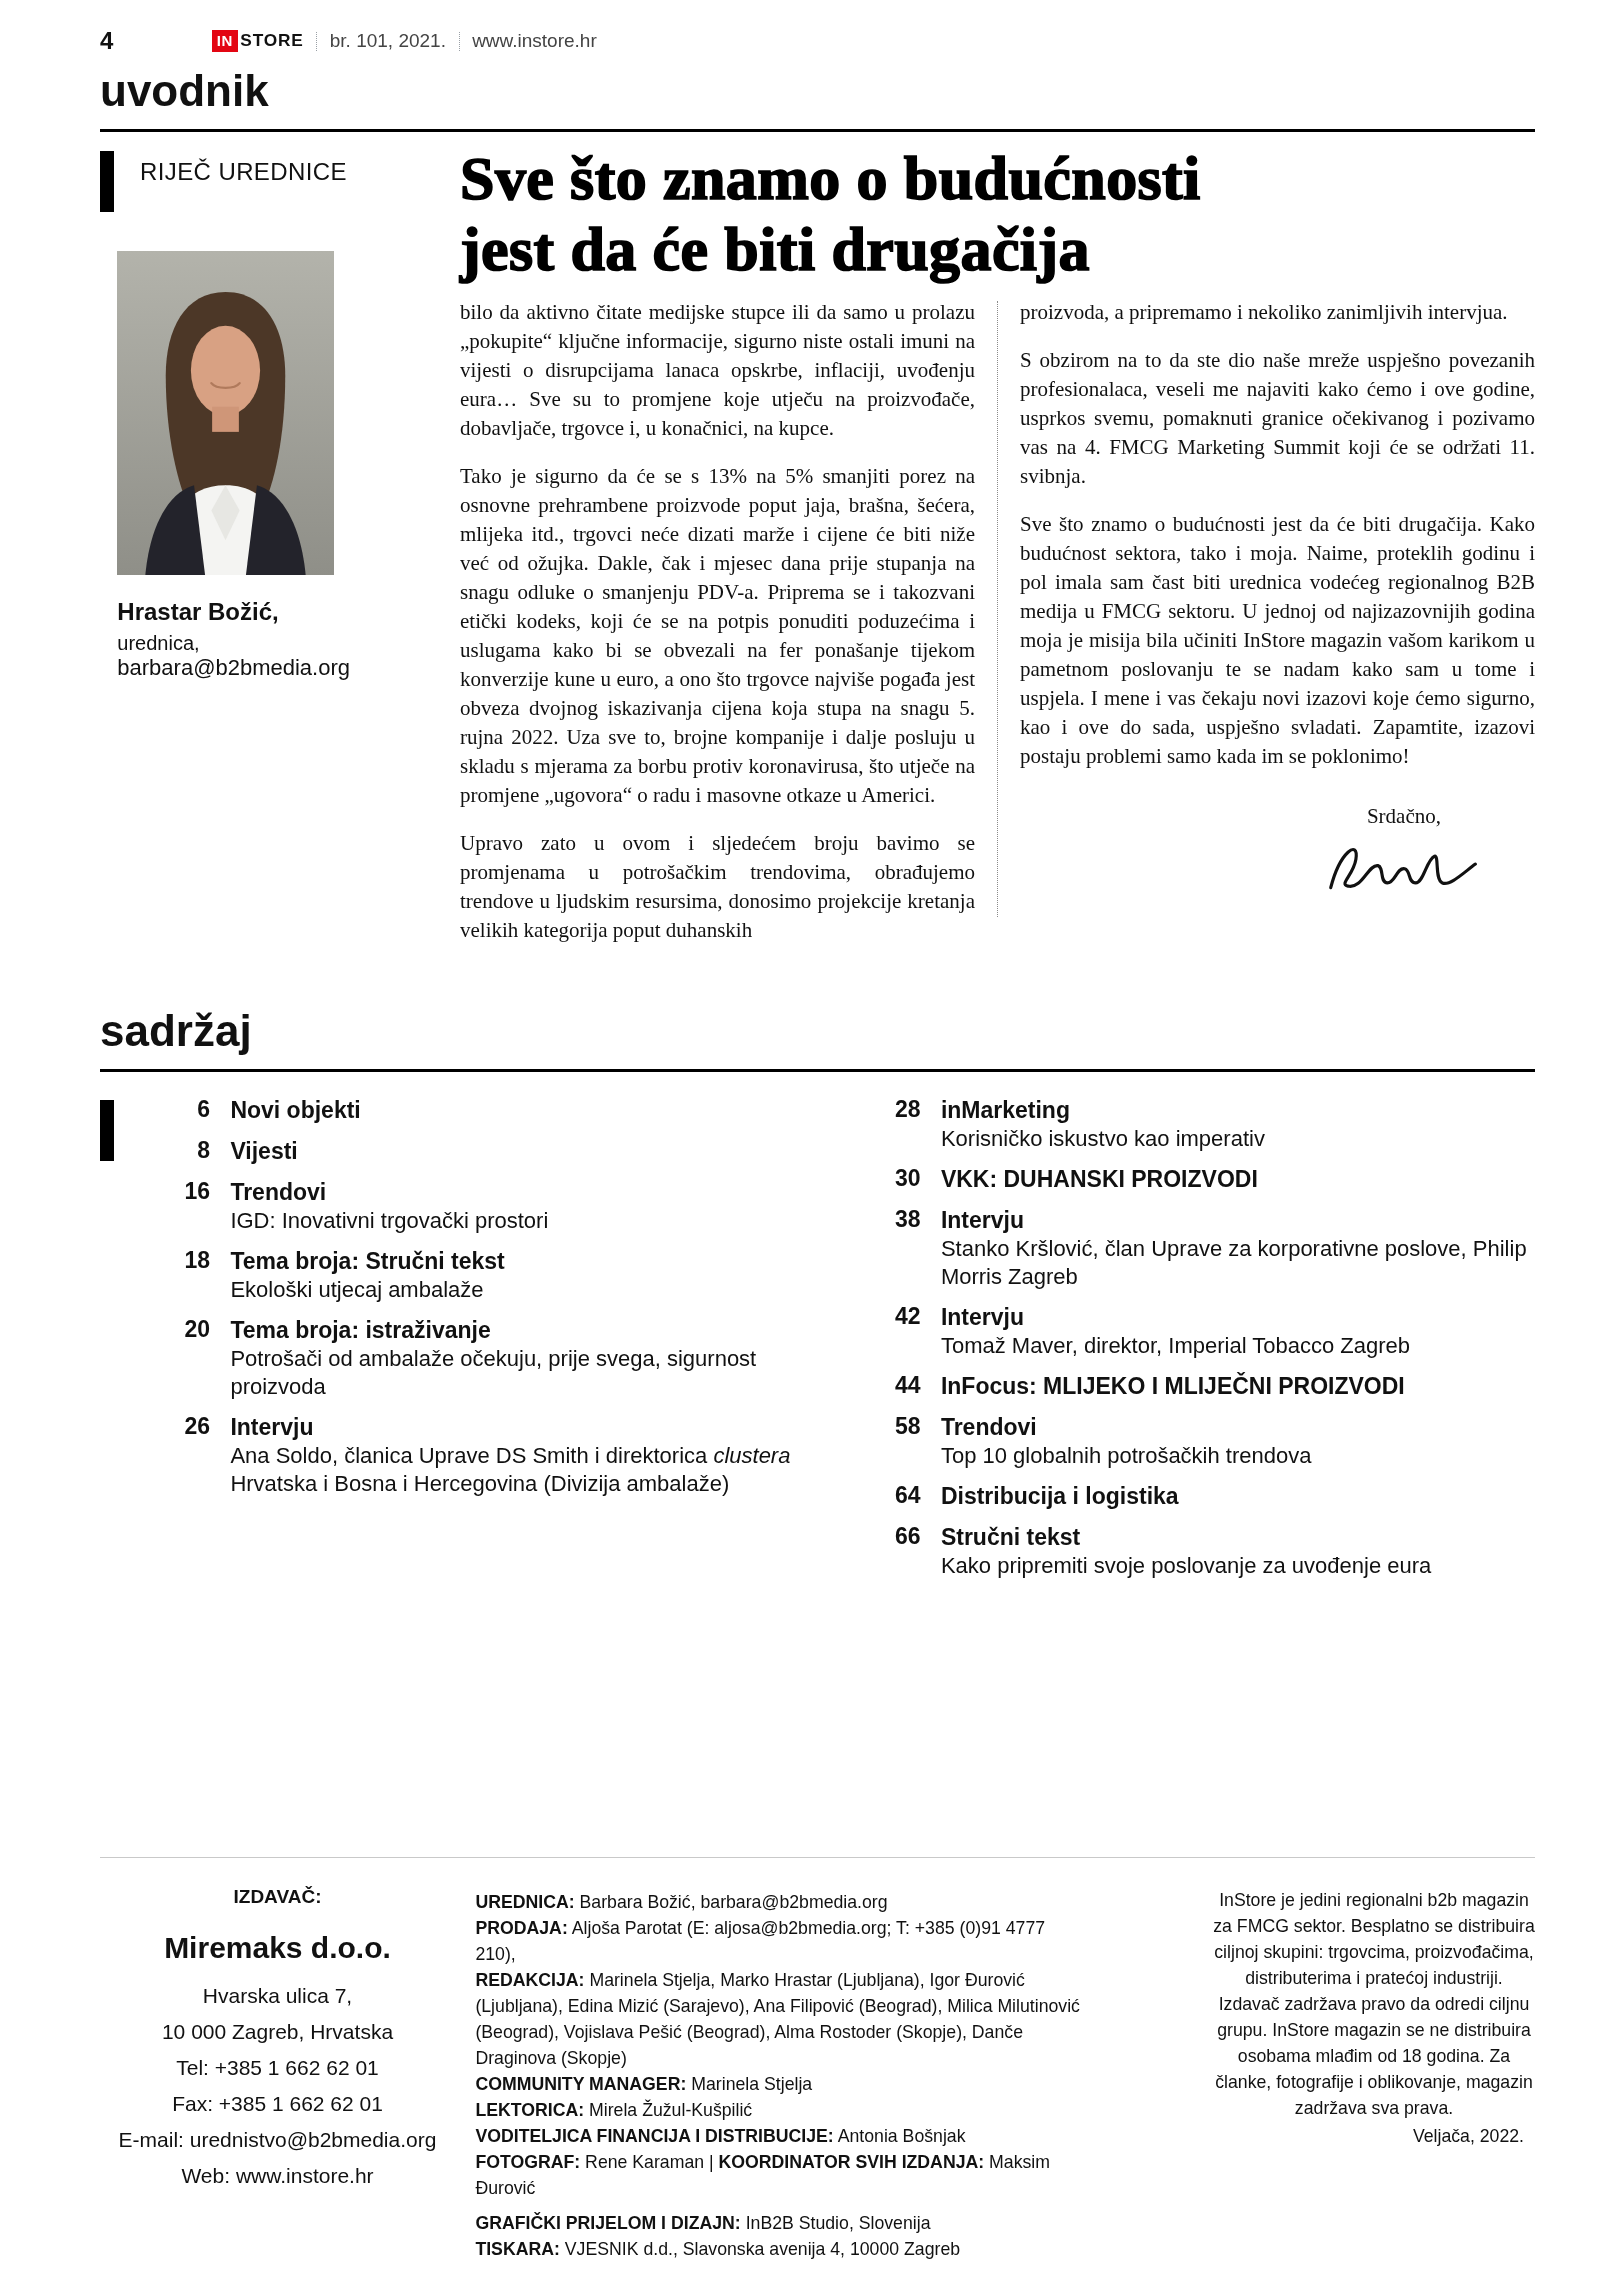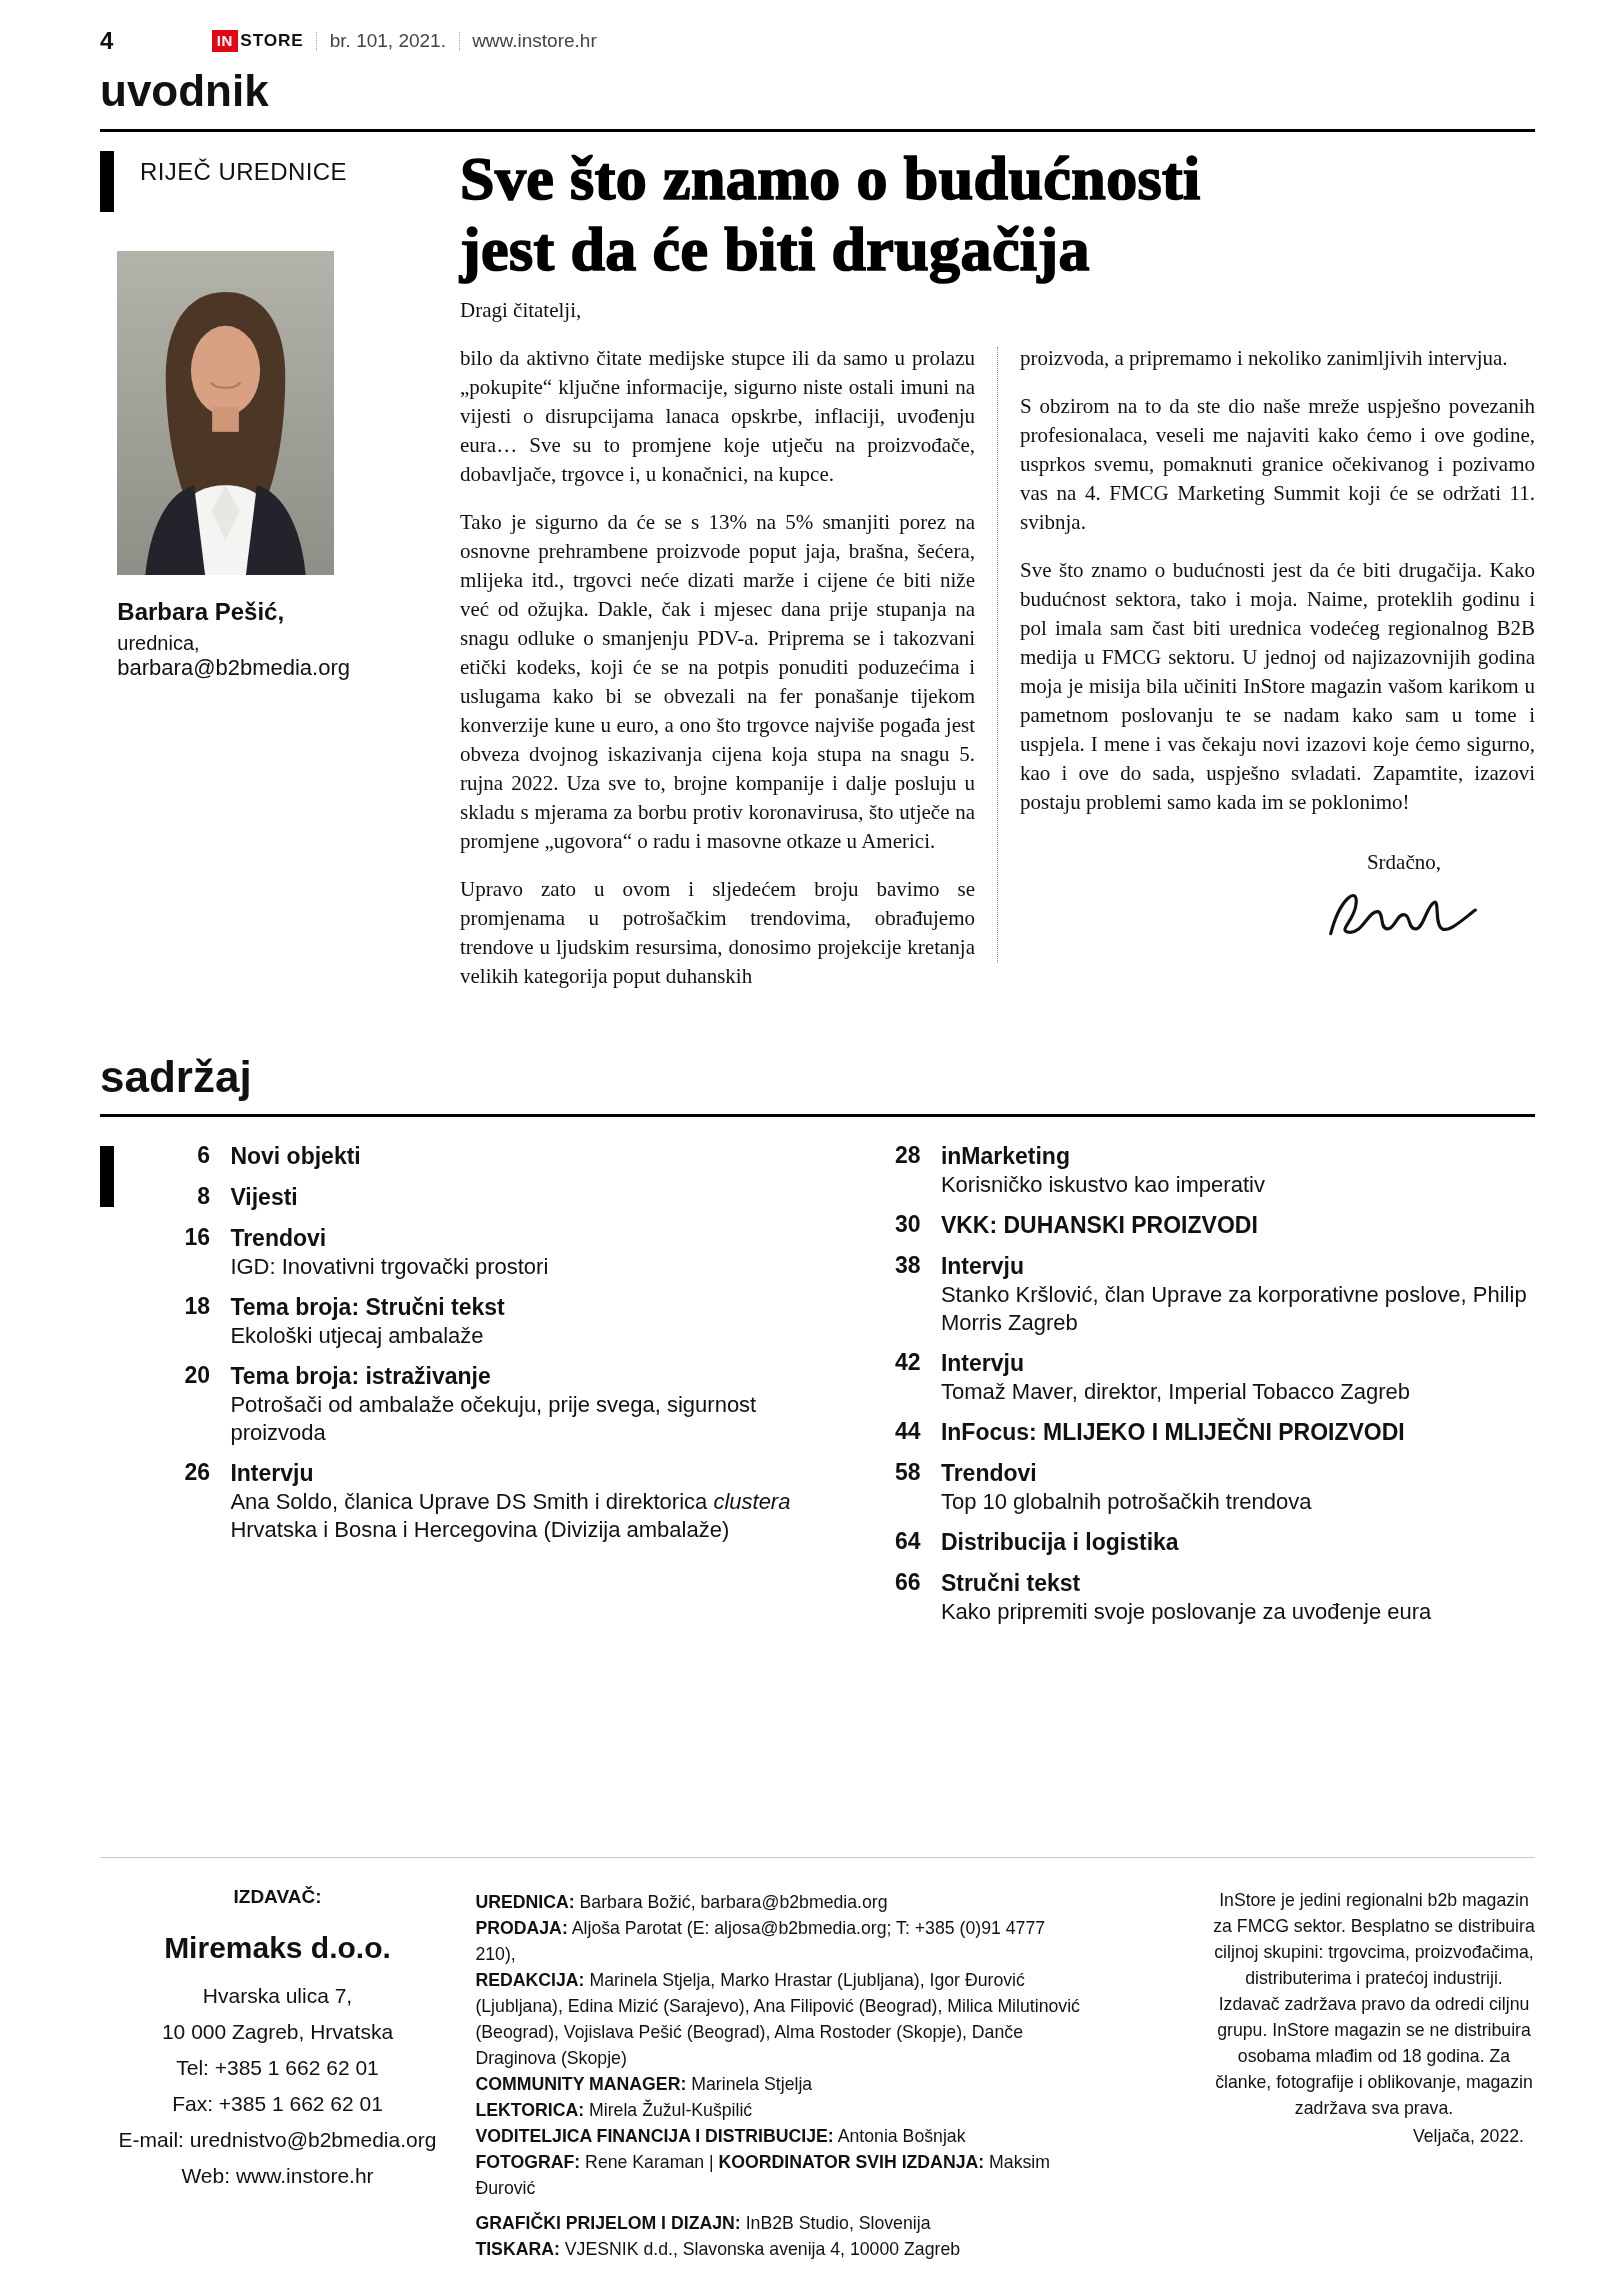--- a/index.html
+++ b/index.html
@@ -134,29 +134,28 @@
           <ellipse cx="138" cy="152" rx="44" ry="57" fill="#d8a183"></ellipse>
           <rect x="121" y="198" width="34" height="32" fill="#cf9678"></rect>
           <path d="M58 412 C 58 332 92 298 138 298 C 184 298 218 332 218 412 Z" fill="#f4f4f2"></path>
           <path d="M138 298 L 120 330 L 138 368 L 156 330 Z" fill="#e7e7e3"></path>
           <path d="M36 412 C 44 332 76 304 98 298 L 112 412 Z" fill="#23232b"></path>
           <path d="M240 412 C 232 332 200 304 178 298 L 164 412 Z" fill="#23232b"></path>
           <path d="M120 168 C 126 176 150 176 156 168" stroke="#b07a5c" stroke-width="3" fill="none" stroke-linecap="round"></path>
         </svg>
       </div>
       <div class="author">
-        <div class="author-name">Barbara Pešić,</div>
+        <div class="author-name">Hrastar Božić,</div>
         <div class="author-role">urednica,</div>
         <a class="author-email">barbara@b2bmedia.org</a>
       </div>
     </aside>
 
     <div class="main-col">
       <h1 class="headline"><span>Sve što znamo o budućnosti</span><br><span>jest da će biti drugačija</span></h1>
-      <p class="salutation">Dragi čitatelji,</p>
       <div class="columns">
         <div class="textcol">
           <p>bilo da aktivno čitate medijske stupce ili da samo u prolazu „pokupite“ ključne informacije, sigurno niste ostali imuni na vijesti o disrupcijama lanaca opskrbe, inflaciji, uvođenju eura… Sve su to promjene koje utječu na proizvođače, dobavljače, trgovce i, u konačnici, na kupce.</p>
           <p>Tako je sigurno da će se s 13% na 5% smanjiti porez na osnovne prehrambene proizvode poput jaja, brašna, šećera, mlijeka itd., trgovci neće dizati marže i cijene će biti niže već od ožujka. Dakle, čak i mjesec dana prije stupanja na snagu odluke o smanjenju PDV-a. Priprema se i takozvani etički kodeks, koji će se na potpis ponuditi poduzećima i uslugama kako bi se obvezali na fer ponašanje tijekom konverzije kune u euro, a ono što trgovce najviše pogađa jest obveza dvojnog iskazivanja cijena koja stupa na snagu 5. rujna 2022. Uza sve to, brojne kompanije i dalje posluju u skladu s mjerama za borbu protiv koronavirusa, što utječe na promjene „ugovora“ o radu i masovne otkaze u Americi.</p>
           <p>Upravo zato u ovom i sljedećem broju bavimo se promjenama u potrošačkim trendovima, obrađujemo trendove u ljudskim resursima, donosimo projekcije kretanja velikih kategorija poput duhanskih</p>
         </div>
         <div class="col-divider"></div>
         <div class="textcol">
           <p>proizvoda, a pripremamo i nekoliko zanimljivih intervjua.</p>
           <p>S obzirom na to da ste dio naše mreže uspješno povezanih profesionalaca, veseli me najaviti kako ćemo i ove godine, usprkos svemu, pomaknuti granice očekivanog i pozivamo vas na 4. FMCG Marketing Summit koji će se održati 11. svibnja.</p>

